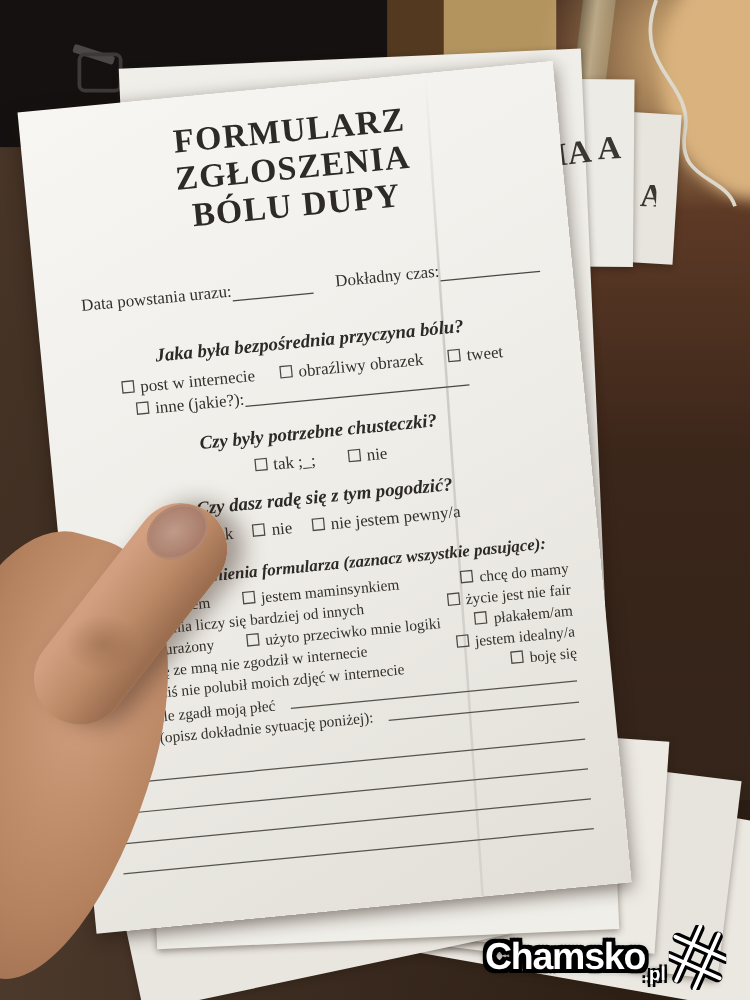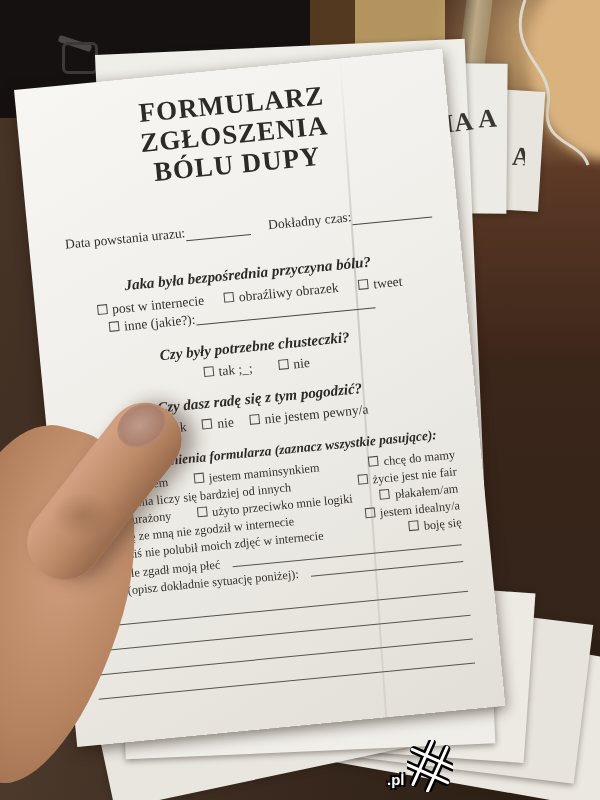--- a/index.html
+++ b/index.html
@@ -278,20 +278,21 @@
 
     </div>
   </div>
 
   <div class="abs palm"></div>
   <div class="abs thumb"></div>
   <div class="abs nail"></div>
   <div class="abs knuckle"></div>
 
   <div class="abs watermark">
+    <span class="wm-text">Chamsko</span>
     <span class="wm-tld">.pl</span>
     <svg width="46" height="52" viewBox="0 0 46 52">
       <g transform="rotate(24 23 26)">
         <g stroke="#000" stroke-width="8" stroke-linecap="round">
           <line x1="15" y1="4" x2="15" y2="48"></line>
           <line x1="31" y1="4" x2="31" y2="48"></line>
           <line x1="2" y1="18" x2="44" y2="18"></line>
           <line x1="2" y1="34" x2="44" y2="34"></line>
         </g>
         <g stroke="#fff" stroke-width="3" stroke-linecap="round">

